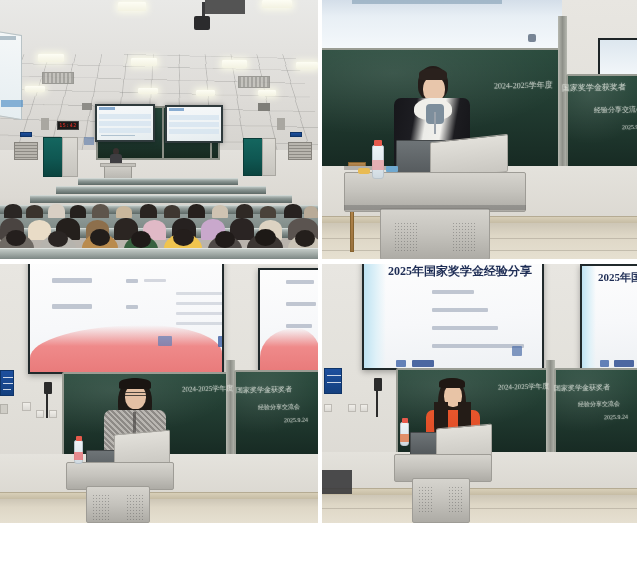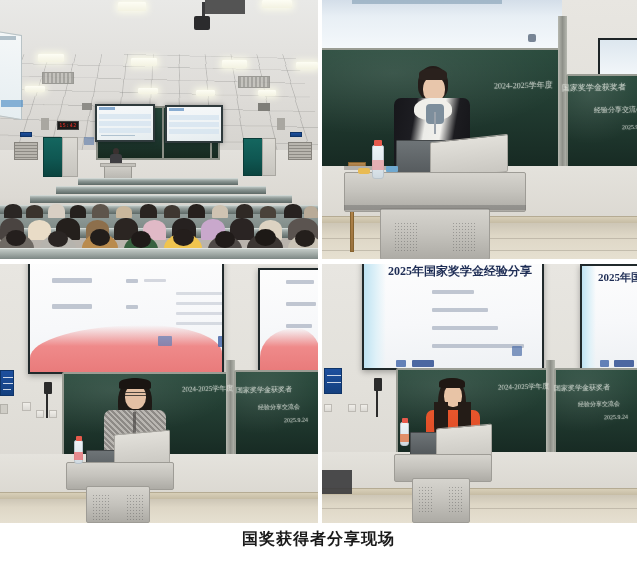--- a/index.html
+++ b/index.html
@@ -570,15 +570,14 @@
       <div class="layer podium-vent" style="left:96px;top:222px;width:16px;height:28px;"></div>
       <div class="layer podium-vent" style="left:126px;top:222px;width:16px;height:28px;"></div>
 
       <div class="layer bottle" style="left:78px;top:158px;width:9px;height:24px;"></div>
       <div class="layer bottle-cap" style="left:80px;top:154px;width:6px;height:5px;"></div>
       <div class="layer" style="left:78px;top:170px;width:9px;height:8px;background:#e07f52;opacity:.85;"></div>
     </div>
 
   </div>
 
-  <div class="caption">国奖获得者分享现场</div>
 
 </div>
 
 </body></html>

